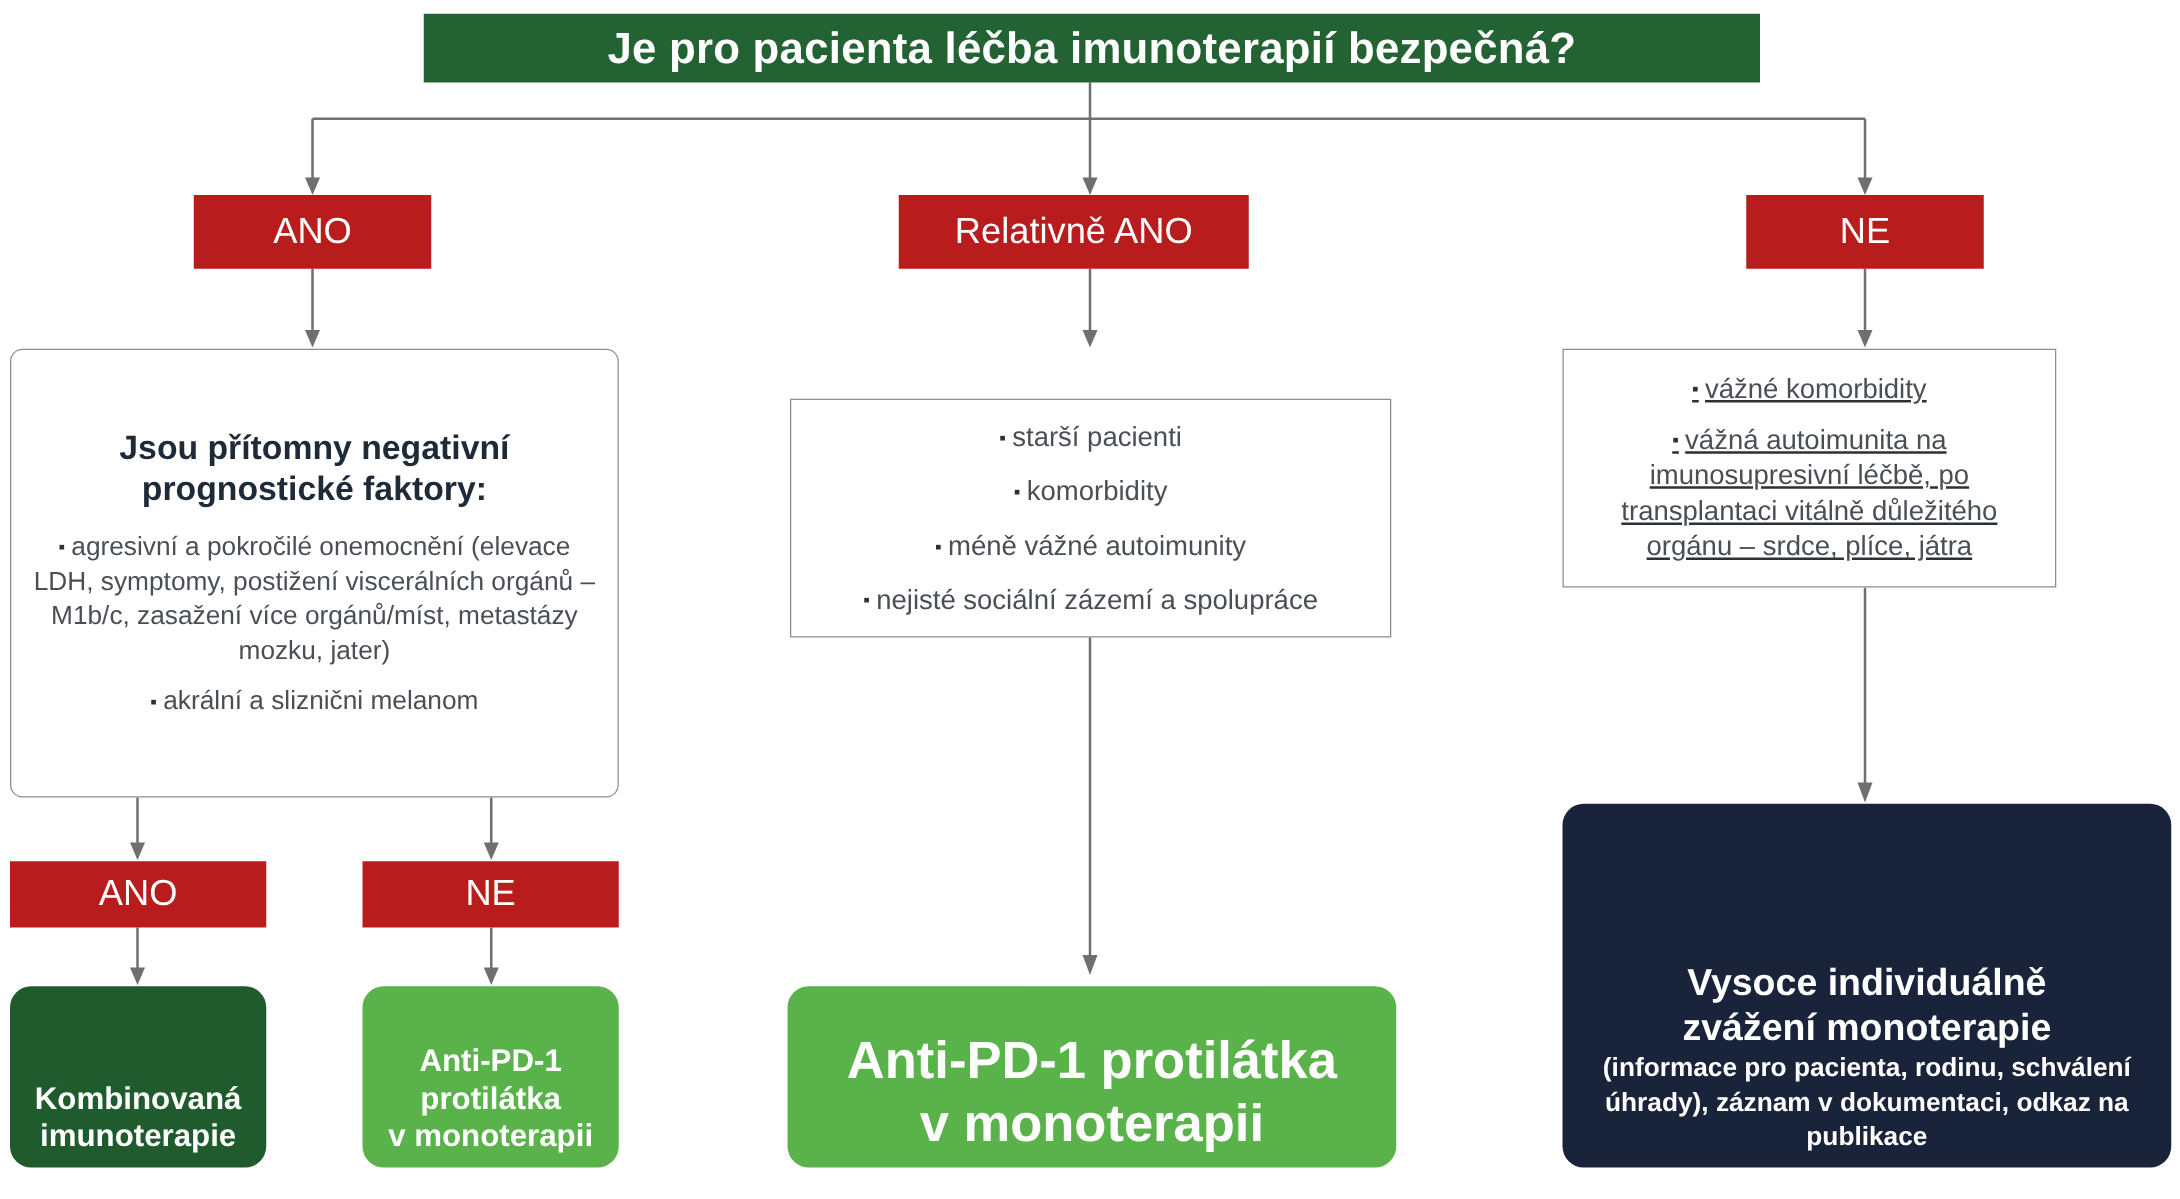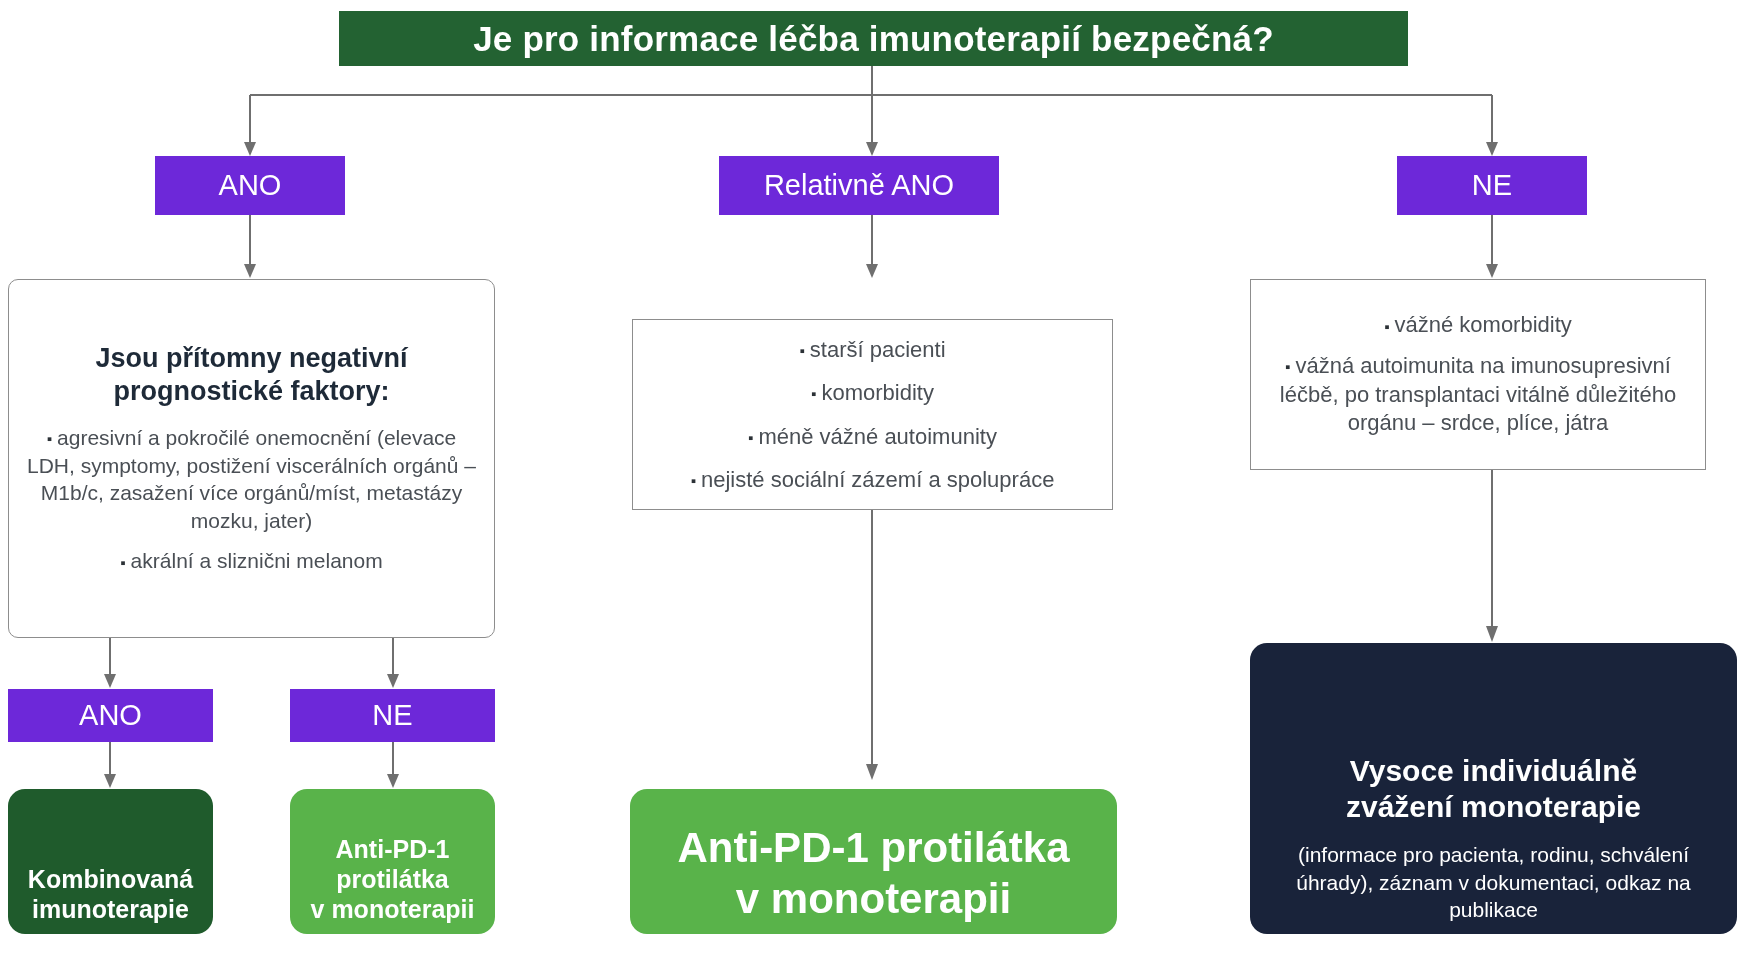--- a/index.html
+++ b/index.html
@@ -21,21 +21,21 @@
     display:flex;align-items:center;justify-content:center;
     font-weight:bold;
     font-size:35px;
     letter-spacing:.2px;
     text-align:center;
     padding:0 18px;
   }
 
   
   .chip{
-    background:#6d28d9;
+    background:#b91c1c;
     color:#ffffff;
     display:flex;align-items:center;justify-content:center;
     font-size:29px;
     text-align:center;
     padding:0 10px;
   }
 
   
   .criteria{
     background:#ffffff;
@@ -83,22 +83,21 @@
   .outcome.dark-green{background:#1f5b2c;}
   .outcome.light-green{background:#59b34a;}
   .outcome.navy{background:#19233a;}
   .outcome .big{
     font-weight:bold;
     line-height:1.2;
   }
   .outcome .sub{
     font-size:21px;
     line-height:1.32;
-    margin-top:16px;
-    font-weight:normal;
+    font-weight:bold;
   }
   .o-comb .big{font-size:25px;}
   .o-mono-left .big{font-size:25px;}
   .o-mono-mid .big{font-size:42px;}
   .o-navy .big{font-size:30px;}
 
   
   svg.wires{position:absolute;left:0;top:0;width:1744px;height:959px;pointer-events:none;}
   .wire{stroke:#6f6f6f;stroke-width:2;fill:none;}
   .wire-head{fill:#6f6f6f;}
@@ -141,21 +140,21 @@
     <polygon class="wire-head" points="387,774 399,774 393,788"></polygon>
 
     <path class="wire" d="M872,470 L872,768"></path>
     <polygon class="wire-head" points="866,764 878,764 872,780"></polygon>
 
     <path class="wire" d="M1492,470 L1492,630"></path>
     <polygon class="wire-head" points="1486,626 1498,626 1492,642"></polygon>
   </svg>
 
   <div class="node title-banner" style="left:339px;top:11px;width:1069px;height:55px;">
-    <span>Je pro informace léčba imunoterapií bezpečná?</span>
+    <span>Je pro pacienta léčba imunoterapií bezpečná?</span>
   </div>
 
   <div class="node chip" style="left:155px;top:156px;width:190px;height:59px;">
     <span>ANO</span>
   </div>
 
   <div class="node chip" style="left:719px;top:156px;width:280px;height:59px;">
     <span>Relativně ANO</span>
   </div>
 
@@ -185,21 +184,21 @@
       </li>
       <li>
         <span class="bullet">▪</span><span>méně vážné autoimunity</span>
       </li>
       <li>
         <span class="bullet">▪</span><span>nejisté sociální zázemí a spolupráce</span>
       </li>
     </ul>
   </div>
 
-  <div class="node criteria" style="left:1250px;top:279px;width:456px;height:191px;">
+  <div class="node criteria" style="left:1250px;top:279px;width:395px;height:191px;text-decoration:underline;">
     <ul class="right-list">
       <li>
         <span class="bullet">▪</span><span>vážné komorbidity</span>
       </li>
       <li>
         <span class="bullet">▪</span><span>vážná autoimunita na imunosupresivní léčbě, po transplantaci vitálně důležitého orgánu – srdce, plíce, játra</span>
       </li>
     </ul>
   </div>
 

